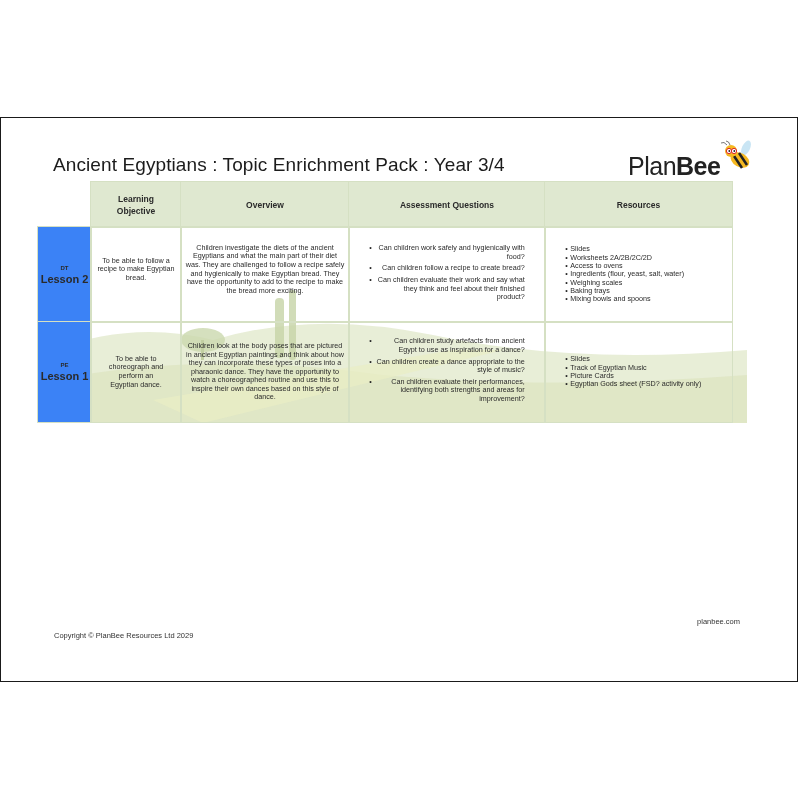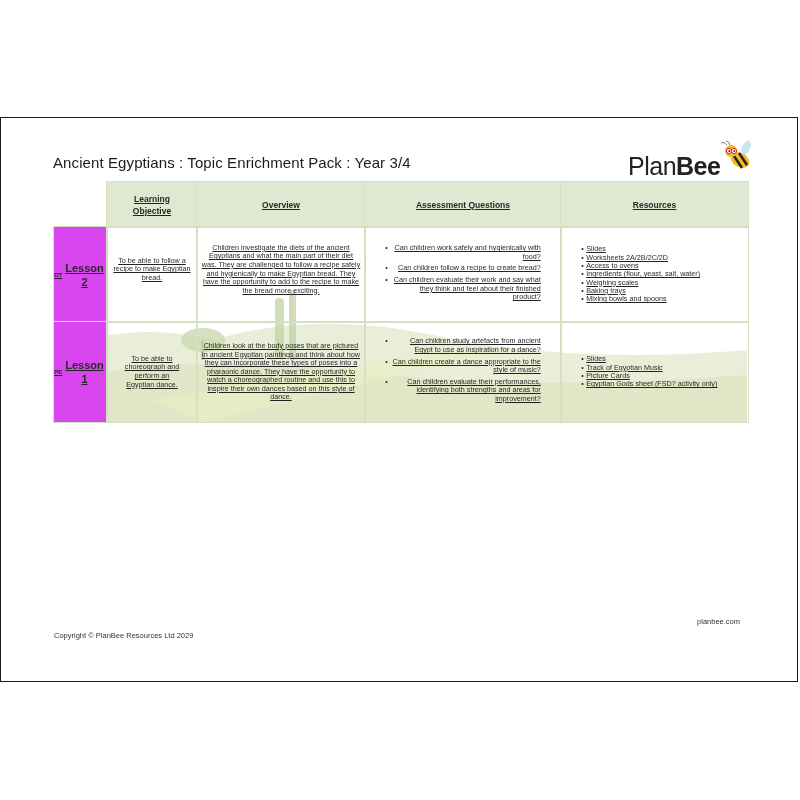--- a/index.html
+++ b/index.html
@@ -1,30 +1,30 @@
 <!DOCTYPE html>
 <html><head>
 <meta charset="utf-8">
 <style>
   html, body { margin:0; padding:0; background:#ffffff; }
   body { width:800px; height:800px; position:relative; overflow:hidden; font-family:"Liberation Sans", sans-serif; color:#222; }
   .page-frame { position:absolute; left:0; top:117px; width:798px; height:565px; border:1.5px solid #1a1a1a; box-sizing:border-box; background:#fff; }
-  .title { position:absolute; left:53px; top:154px; font-size:15px; color:#1c1c1c; letter-spacing:0.1px; white-space:nowrap; }
+  .title { position:absolute; left:53px; top:154px; font-size:19px; color:#1c1c1c; letter-spacing:0.1px; white-space:nowrap; }
   .logo { position:absolute; left:628px; top:140px; width:125px; height:42px; }
   .logo-text { position:absolute; left:0; top:12px; font-size:25px; color:#222; letter-spacing:-0.5px; }
   .logo-text b { font-weight:bold; }
   .bee { position:absolute; left:92px; top:0; width:34px; height:32px; }
   .bg-scene { position:absolute; left:53px; top:290px; width:694px; height:133px; overflow:hidden; }
-  .grid { position:absolute; left:54px; top:182px; width:694px; height:235px; display:grid;
+  .grid { position:absolute; left:38px; top:182px; width:694px; height:235px; display:grid;
     grid-template-columns:53px 90px 168px 196px 187px;
-    grid-template-rows:45px 95px 100px;text-decoration:underline; }
+    grid-template-rows:45px 95px 100px; }
   .cell { border:1.5px solid #d5e0c3; box-sizing:border-box; margin:-0.75px; display:flex; align-items:center; justify-content:center; text-align:center; font-size:7.2px; line-height:8.6px; color:#2a2a2a; position:relative; }
   .hdr { background:#dfe8d0; font-weight:bold; font-size:8.5px; line-height:12px; color:#2a2a2a; }
   .corner { background:transparent; border:none; border-right:1.5px solid #d5e0c3; }
-  .rowlabel { background:#d946ef; flex-direction:row;align-items:center; }
+  .rowlabel { background:#3b82f6; flex-direction:column;align-items:center; }
   .rowlabel .subj { font-size:6px; font-weight:bold; line-height:8px; }
   .rowlabel .lesson { font-size:11px; font-weight:bold; line-height:14px; }
   .cell.plain { background:rgba(255,255,255,0.0); }
   .lo { padding:0 6px; }
   .ov { padding:0 4px; }
   .aq { justify-content:flex-start; text-align:left; padding:0 4px; }
   .res { justify-content:flex-start; text-align:left; padding:0 4px; }
   ul { margin:16px; padding:0; list-style:none; }
   .aq li { position:relative; padding-left:5px; margin:0 0 3px 0;text-align:right; }
   .res li { position:relative; padding-left:5px; margin:0; line-height:8.3px; }

